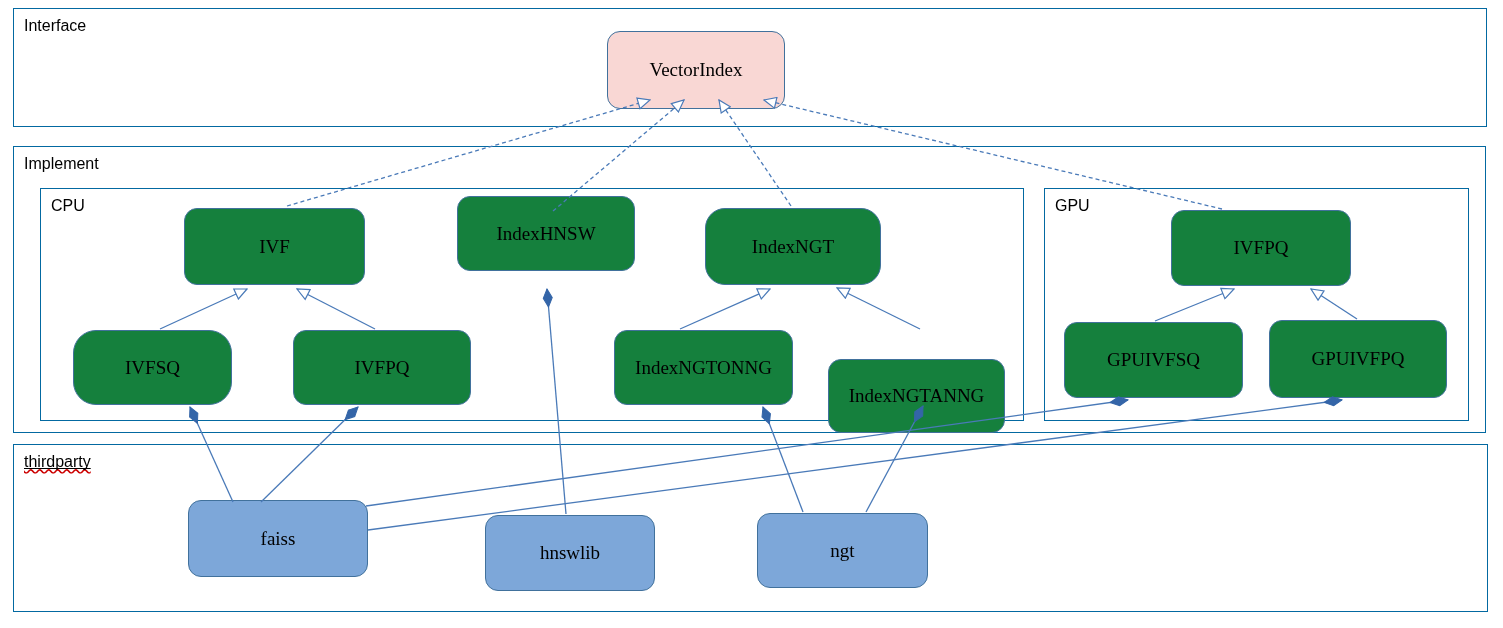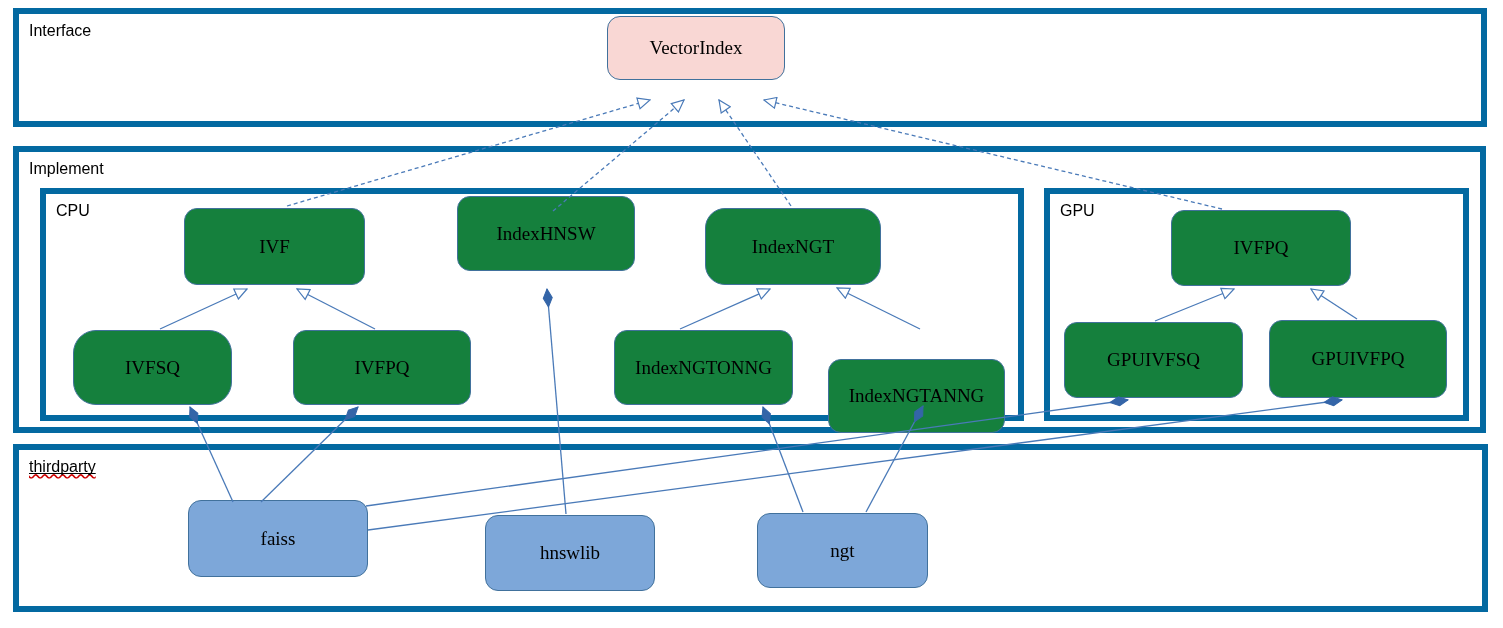--- a/index.html
+++ b/index.html
@@ -1,21 +1,21 @@
 <!DOCTYPE html>
 <html><head>
 <meta charset="utf-8">
 <style>
   html,body{margin:0;padding:0;background:#fff;}
   #stage{
     position:relative;width:1503px;height:628px;background:#fff;
     font-family:"Liberation Sans",sans-serif;overflow:hidden;
   }
   .container{
-    position:absolute;border:6px solid #0369a1;background:transparent;
+    position:absolute;border:1px solid #0369a1;background:transparent;
     box-sizing:border-box;
     padding-left:35px;
   }
   .container-label{
     position:absolute;left:10px;top:8px;font-size:16px;color:#000;
     font-family:"Liberation Sans",sans-serif;
   }
   .wavy{ text-decoration: underline wavy #cc0000; text-decoration-skip-ink:none; }
   .wavy .ul{ text-decoration: underline solid #000; }
   .node{
@@ -87,21 +87,21 @@
       <line x1="233" y1="502" x2="190" y2="407" marker-end="url(#diam)"></line>
       <line x1="261" y1="502" x2="358" y2="407" marker-end="url(#diam)"></line>
       <line x1="566" y1="514" x2="547" y2="289" marker-end="url(#diam)"></line>
       <line x1="803" y1="512" x2="763" y2="407" marker-end="url(#diam)"></line>
       <line x1="866" y1="512" x2="923" y2="406" marker-end="url(#diam)"></line>
       <line x1="366" y1="506" x2="1128" y2="400" marker-end="url(#diam)"></line>
       <line x1="368" y1="530" x2="1342" y2="400" marker-end="url(#diam)"></line>
     </g>
   </svg>
 
-  <div class="node node-interface" style="left:607px;top:16px;width:178px;height:64px;justify-content:center;">
+  <div class="node node-interface" style="left:607px;top:31px;width:178px;height:78px;justify-content:center;">
     <span>VectorIndex</span>
   </div>
 
   <div class="node node-impl" style="left:184px;top:208px;width:181px;height:77px;">
     <span>IVF</span>
   </div>
 
   <div class="node node-impl" style="left:457px;top:196px;width:178px;height:75px;">
     <span>IndexHNSW</span>
   </div>

